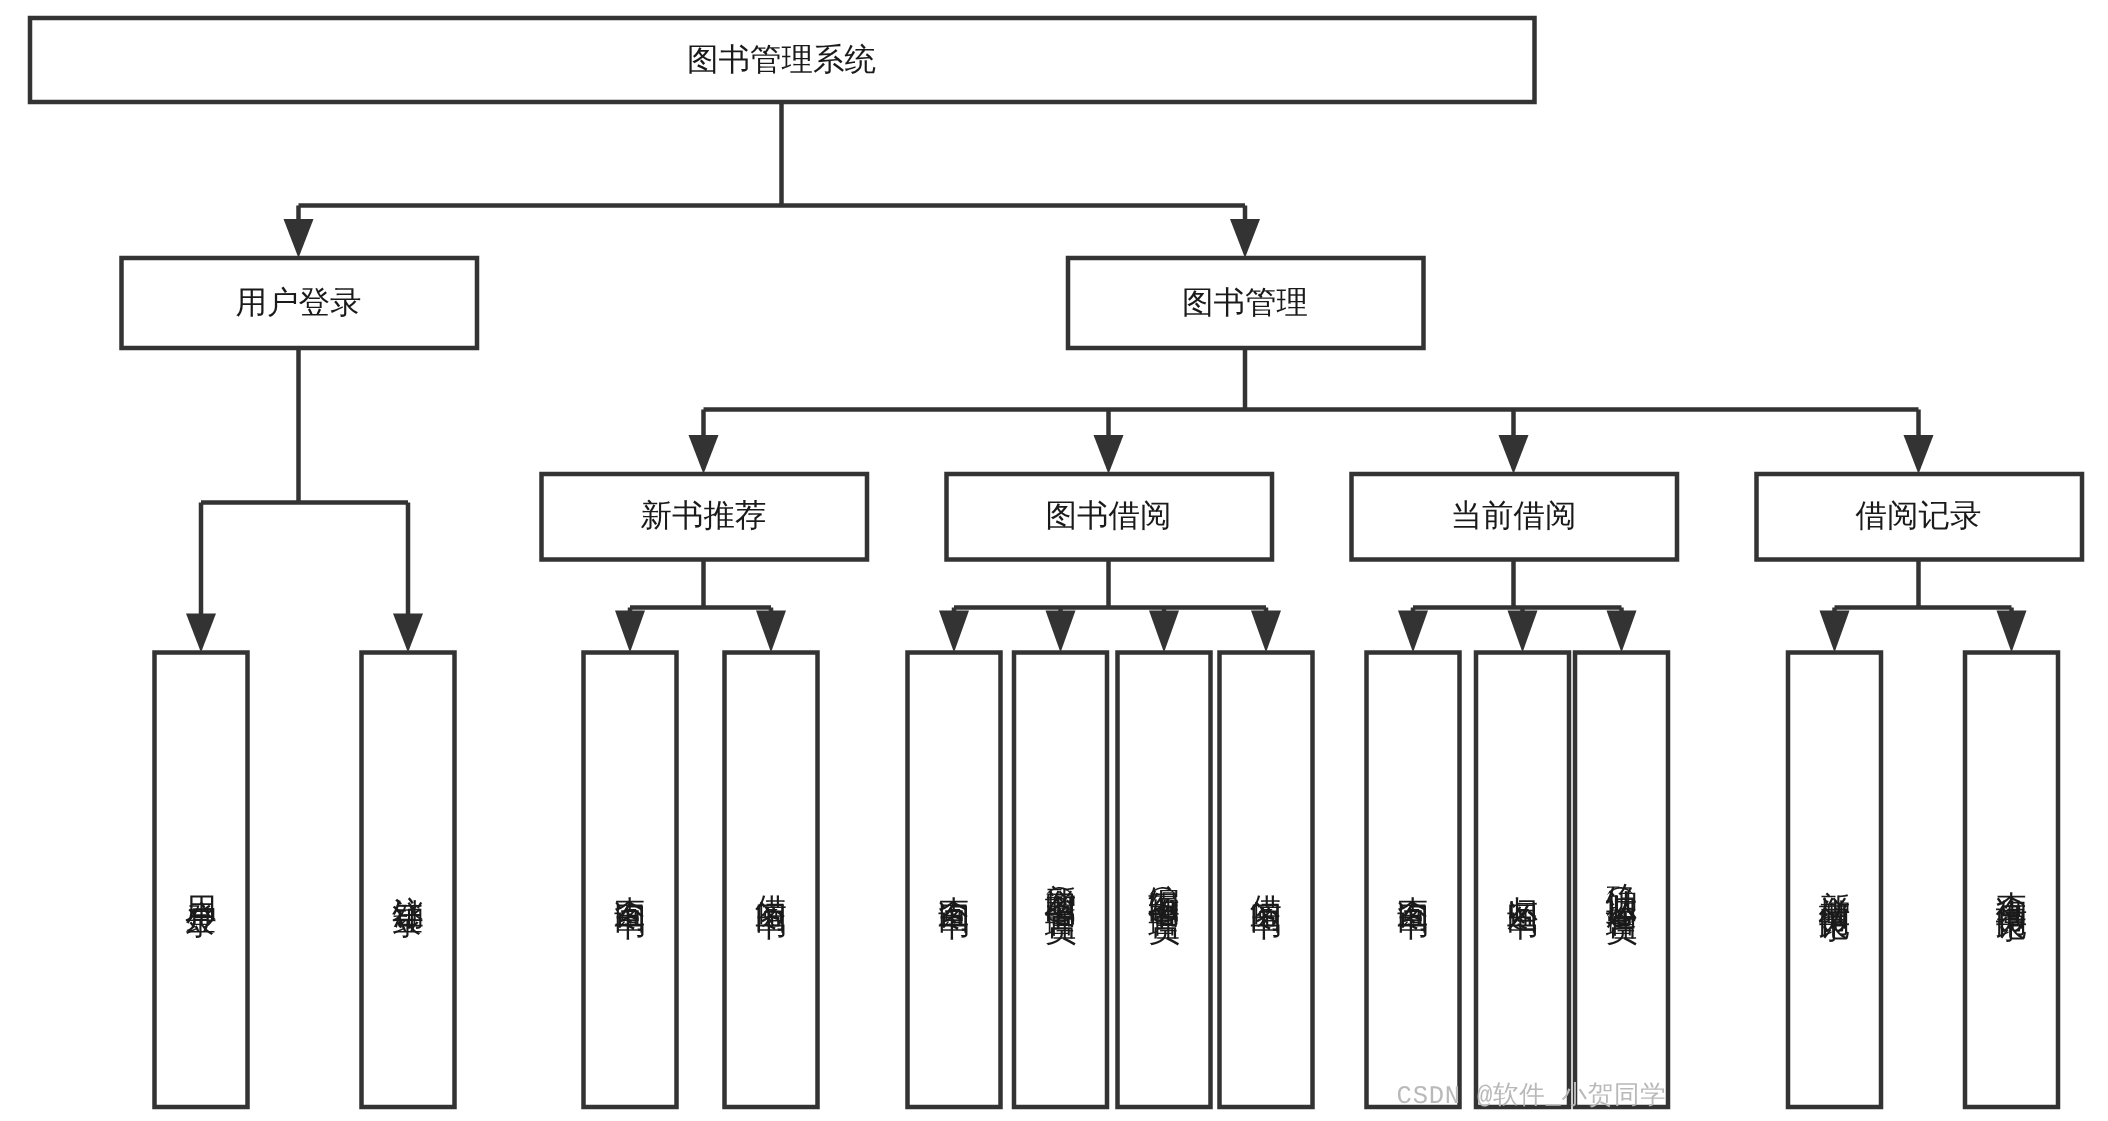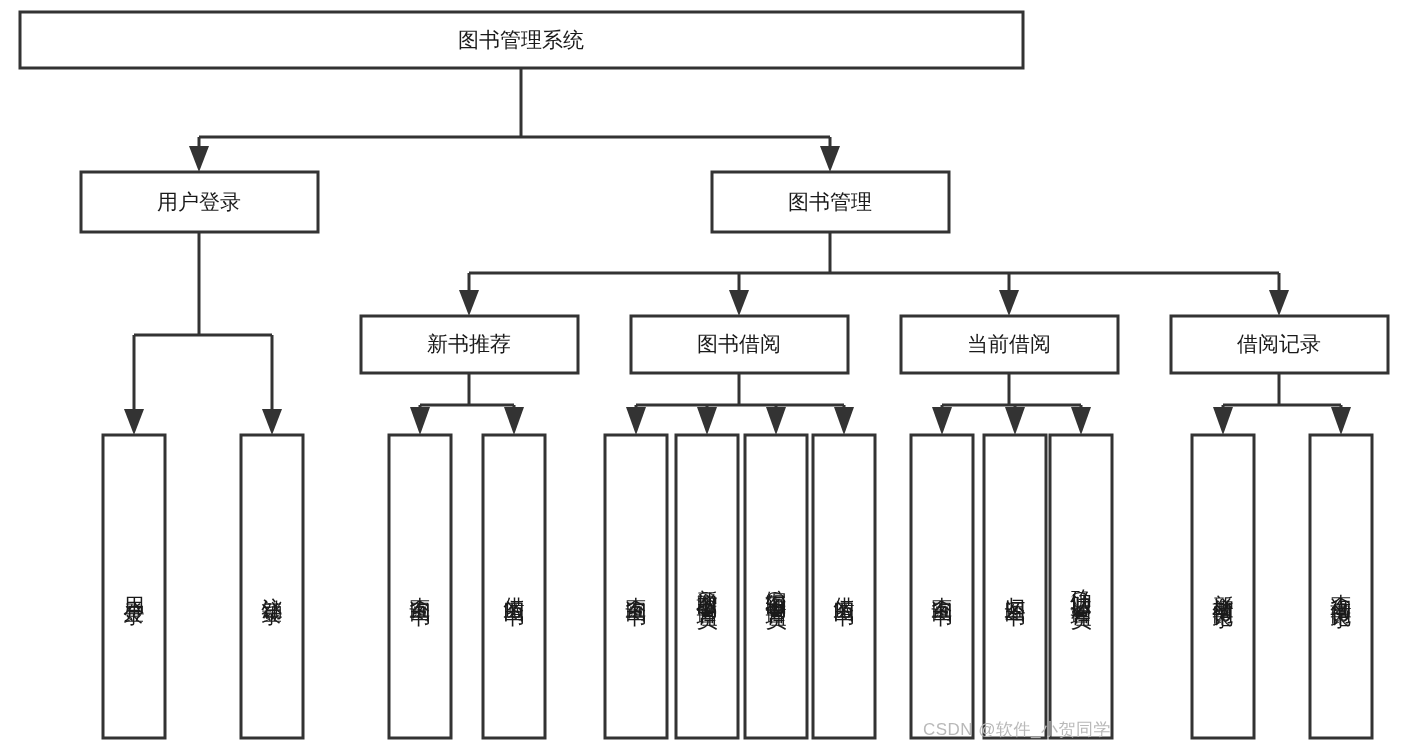--- a/index.html
+++ b/index.html
@@ -57,21 +57,21 @@
     stroke-linecap: butt;
   }
   .arrowhead {
     fill: #333333;
     stroke: none;
   }
   .watermark-text {
     position: absolute;
     right: 8px;
     bottom: 6px;
-    font-family: Liberation Sans, sans-serif;
+    font-family: Liberation Mono, monospace;
     font-size: 17px;
     color: #b9b9b9;
     white-space: nowrap;
     user-select: none;
     letter-spacing: 0.5px;
   }
 </style>
 </head>
 <body>
 

